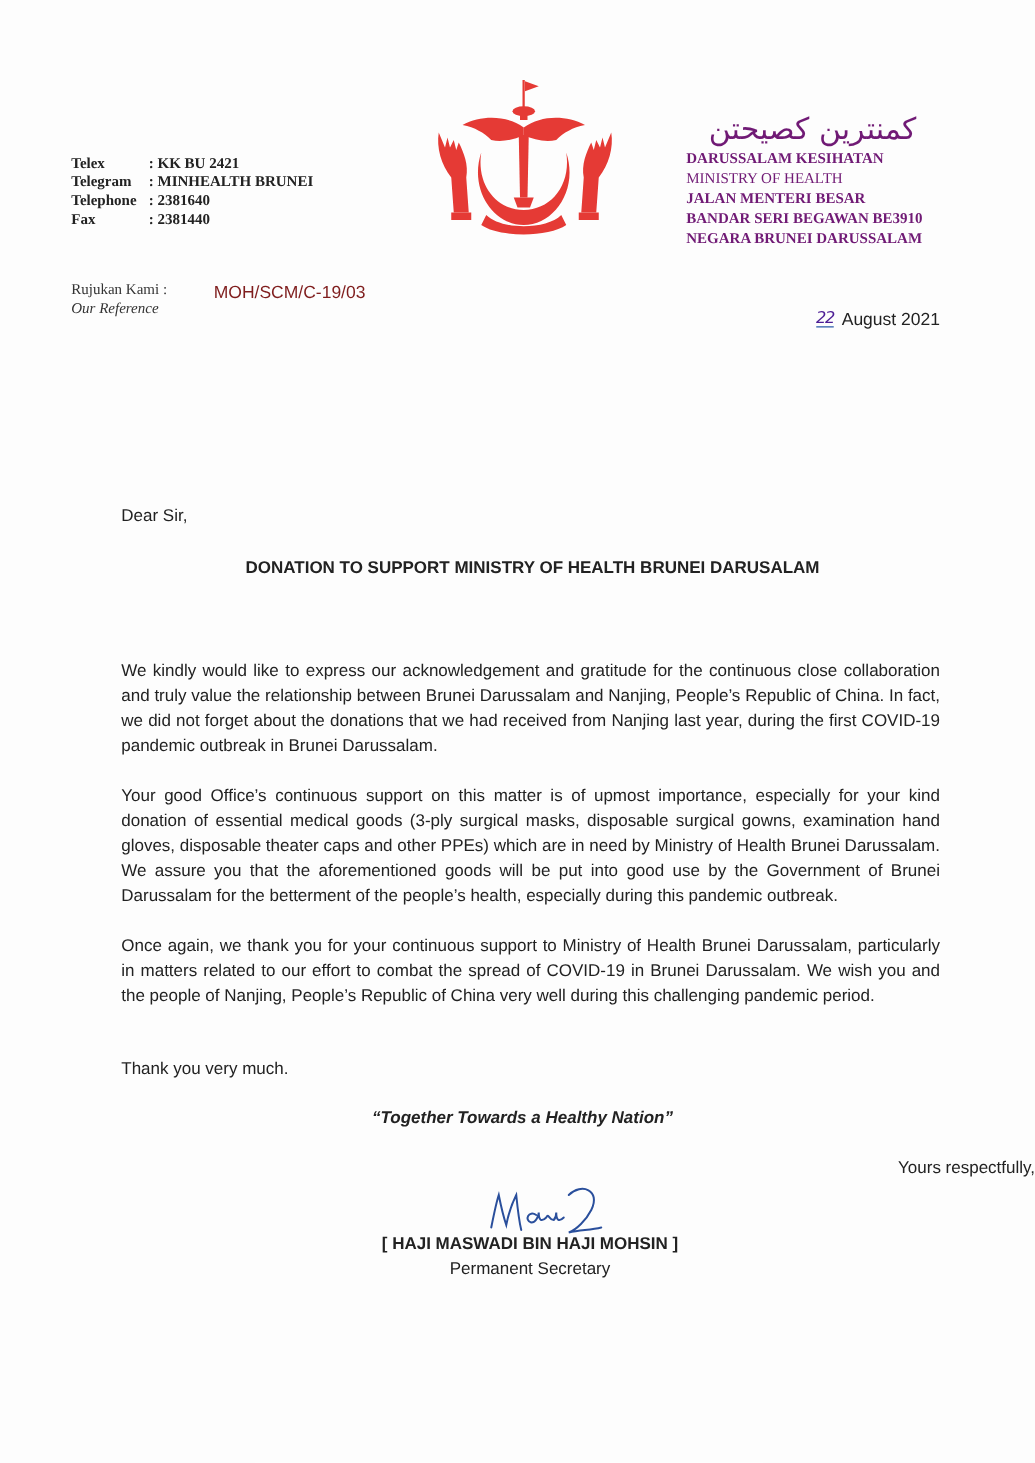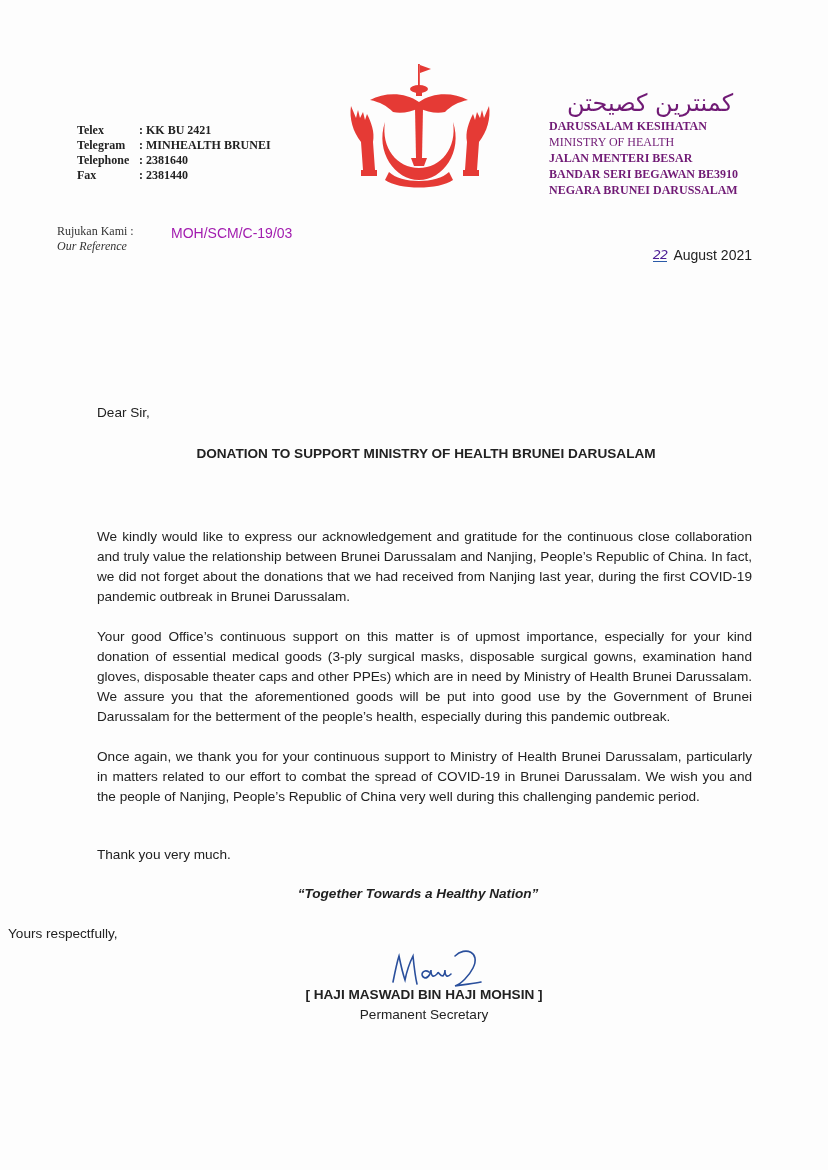--- a/index.html
+++ b/index.html
@@ -5,56 +5,56 @@
   html, body { margin: 0; padding: 0; background: #ffffff; }
   body { width: 828px; height: 1170px; position: relative; overflow: hidden; }
   .page { position: absolute; left: 0; top: 0; width: 828px; height: 1170px; background: #fdfdfd; color: #1f1f1f; }
 
   .serif { font-family: "Liberation Serif", "DejaVu Serif", serif; }
   .sans  { font-family: "Liberation Sans", "DejaVu Sans", sans-serif; }
 
   
   .contact { position: absolute; left: 57px; top: 123px; font-size: 12px; font-weight: bold; line-height: 15px; color: #222; }
   .contact .row { display: flex; }
-  .contact .lbl { width: 62px; margin-left: 20px; }
+  .contact .lbl { width: 62px; }
   .contact .val { white-space: nowrap; }
 
   
   .crest { position: absolute; left: 345px; top: 62px; width: 150px; height: 128px; }
 
   
   .ministry { position: absolute; left: 549px; top: 88px; color: #701a75; }
   .jawi { font-size: 24px; line-height: 30px; margin-left: 18px; direction: rtl; text-align: left; font-family: "DejaVu Sans", sans-serif; letter-spacing: 1px; }
   .ministry .line { font-size: 12px; line-height: 16px; white-space: nowrap; }
   .ministry .b { font-weight: bold; }
 
   
   .ref-label { position: absolute; left: 57px; top: 224px; font-size: 12px; line-height: 15px; color: #333; }
   .ref-label i { display: block; }
-  .ref-value { position: absolute; left: 171px; top: 225px; font-size: 14px; color: #a21caf; }
+  .ref-value { position: absolute; left: 171px; top: 225px; font-size: 14px; color: #7f1d1d; }
 
   
   .date { position: absolute; right: 76px; top: 247px; font-size: 14px; color: #222; display: flex; align-items: center; }
   .date .day { font-family: "DejaVu Sans", sans-serif; font-style: italic; color: #4c1d95; font-size: 13px; margin-right: 6px; letter-spacing: -1px; border-bottom: 1.5px solid #2a5aa8; line-height: 12px; }
 
   
   .text { font-family: "Liberation Sans", "DejaVu Sans", sans-serif; font-size: 13.6px; color: #222; }
   .address { position: absolute; left: 99px; top: 286px; line-height: 20px; }
   .address .b { font-weight: bold; }
   .salutation { position: absolute; left: 97px; top: 405px; }
   .subject { position: absolute; left: 0; width: 828px; top: 446px; text-align: center; font-weight: bold; padding-left: 24px; box-sizing: border-box; }
   .para { position: absolute; left: 97px; width: 655px; line-height: 20px; text-align: justify; }
   .p0 { top: 485px; }
   .p1 { top: 527px; }
   .p2 { top: 627px; }
   .p3 { top: 747px; }
   .p4 { top: 845px; }
 
   .motto { position: absolute; left: 0; width: 828px; top: 886px; text-align: center; font-style: italic; font-weight: bold; font-size: 13.6px; padding-left: 8px; box-sizing: border-box; }
-  .closing { position: absolute; left: 0; width: 828px; top: 926px; text-align: left; padding-left: 8px; box-sizing: border-box; }
+  .closing { position: absolute; left: 0; width: 828px; top: 926px; text-align: right; padding-left: 8px; box-sizing: border-box; }
   .signature { position: absolute; left: 385px; top: 944px; width: 100px; height: 50px; }
   .signame { position: absolute; left: 0; width: 828px; top: 987px; text-align: center; font-weight: bold; padding-left: 20px; box-sizing: border-box; }
   .sigtitle { position: absolute; left: 0; width: 828px; top: 1007px; text-align: center; padding-left: 20px; box-sizing: border-box; }
 </style>
 </head>
 <body>
 
 <div class="page">
 
   <div class="contact serif">

